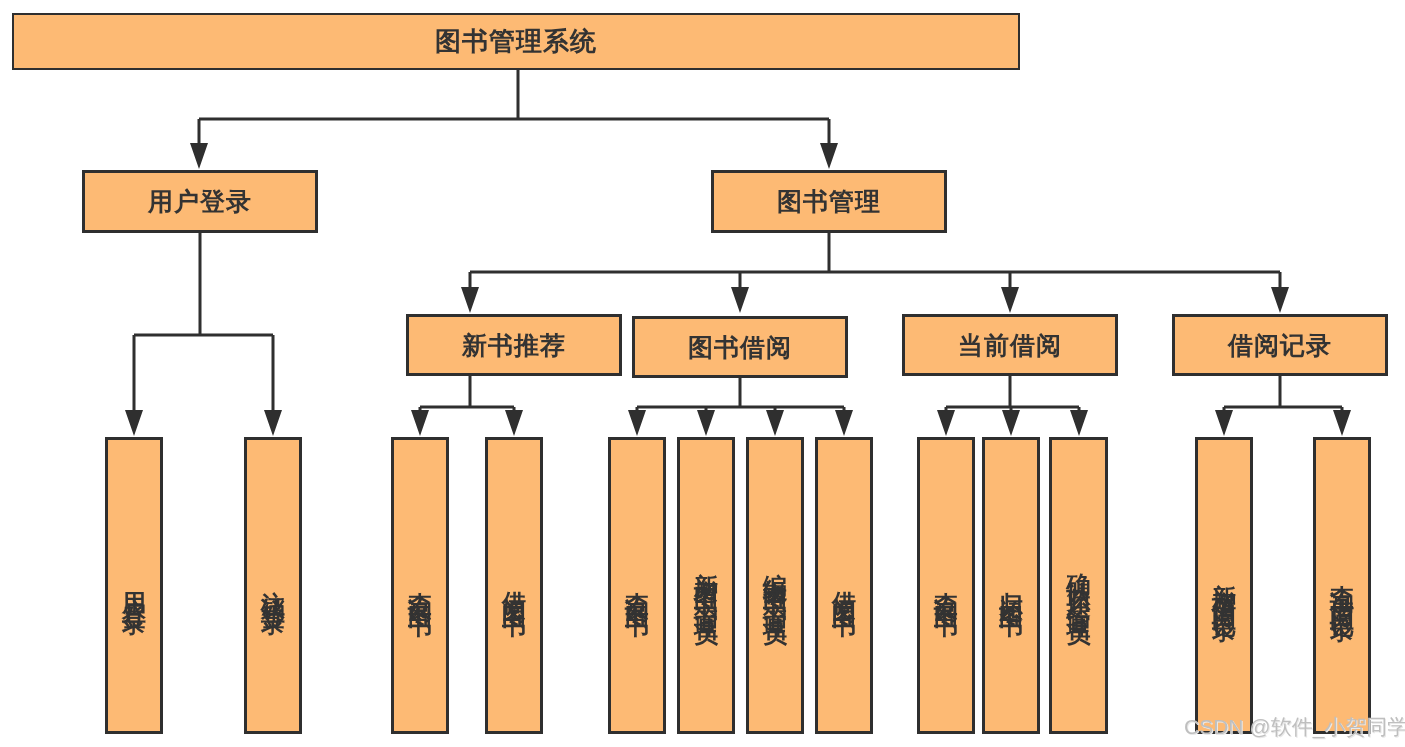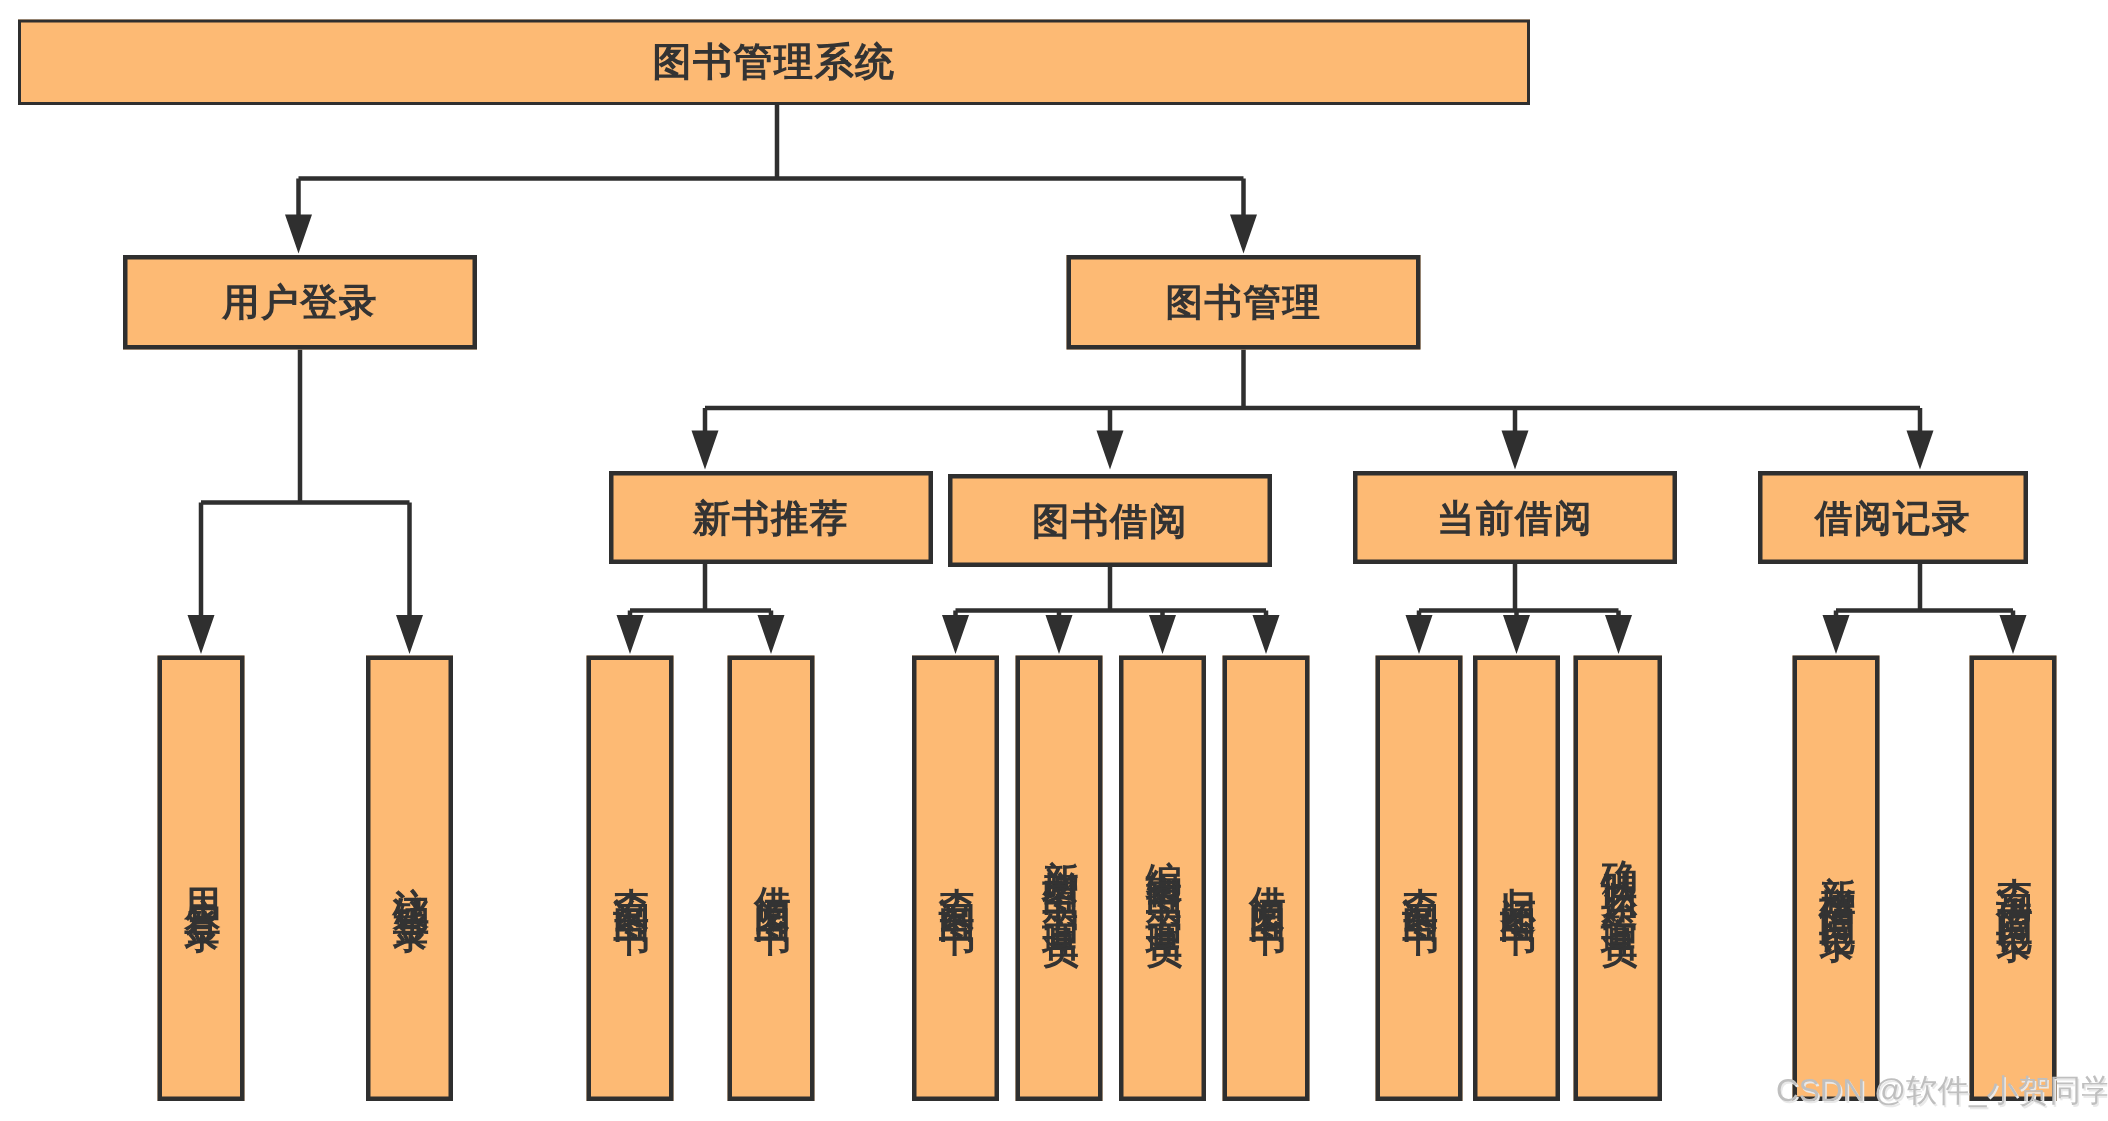--- a/index.html
+++ b/index.html
@@ -127,21 +127,21 @@
 
   <div class="node" style="left:362px; top:314px; width:216px; height:62px;margin-left:44px;">
     <span class="hlabel">新书推荐</span>
   </div>
   <div class="node" style="left:632px; top:316px; width:216px; height:62px;">
     <span class="hlabel">图书借阅</span>
   </div>
   <div class="node" style="left:902px; top:314px; width:216px; height:62px;text-align:right;">
     <span class="hlabel">当前借阅</span>
   </div>
-  <div class="node" style="left:1172px; top:314px; width:180px; height:62px;">
+  <div class="node" style="left:1172px; top:314px; width:216px; height:62px;">
     <span class="hlabel">借阅记录</span>
   </div>
 
   <div class="node" style="left:105px; top:437px; width:58px; height:297px;">
     <span class="vlabel">用户登录</span>
   </div>
   <div class="node" style="left:244px; top:437px; width:58px; height:297px;">
     <span class="vlabel">注销登录</span>
   </div>
 

